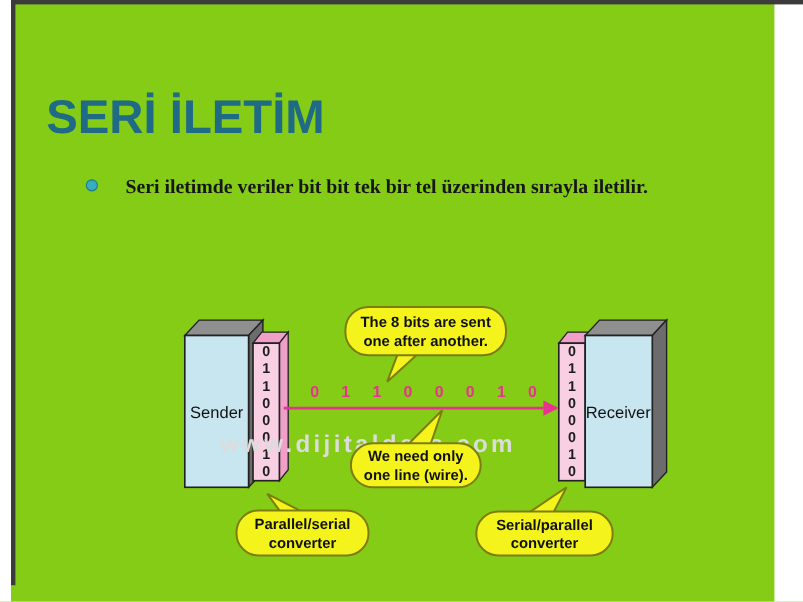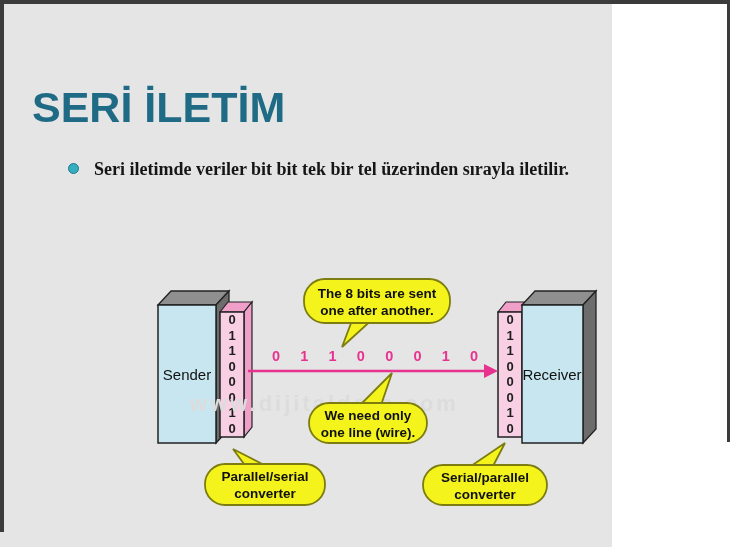--- a/index.html
+++ b/index.html
@@ -1,32 +1,32 @@
 <!DOCTYPE html>
 <html style="--frame: #3b3b3b; --title-teal: #1f6a85; --bullet-dot: #35aec0; --bullet-dot-ring: #1b7a8d; --text-dark: #161616; --box-blue: #c7e6f0; --box-top-gray: #8f8f8f; --box-side-gray: #6c6c6c; --register-pink: #f8cfe3; --register-pink-side: #ef9fc8; --magenta: #e7338f; --callout-yellow: #f4f41c; --callout-border: #7c7c10; --watermark-gray: #dcdcdc;"><head>
 <meta charset="utf-8">
 <style>
   html,body{margin:0;padding:0;}
   body{
     width:730px;height:547px;overflow:hidden;background:#ffffff;
     font-family:"Liberation Sans", sans-serif;
   }
-  .slide{position:relative;width:612px;height:547px;background:#e5e5e5;}
+  .slide{position:relative;width:694px;height:547px;background:#84cc16;margin-left:10px;}
   .frame{position:absolute;background:var(--frame,#3b3b3b);}
   .frame-top{left:0;top:0;width:730px;height:4px;}
   .frame-left{left:0;top:0;width:4px;height:532px;}
   .frame-right{left:727px;top:0;width:3px;height:442px;}
   .title{
     position:absolute;left:32px;top:84px;margin:0;
     font-size:43px;font-weight:700;line-height:1.1;
     color:var(--title-teal,#1f6a85);
     font-family:"Liberation Sans", sans-serif;
   }
   .bullets{position:absolute;left:68px;top:156px;margin:0;padding:0;list-style:none;width:610px;}
-  .bullets li{display:flex;gap:15px;margin-bottom:11px;}
+  .bullets li{display:flex;gap:25px;margin-bottom:11px;}
   .dot{
     flex:0 0 auto;width:9px;height:9px;border-radius:50%;
     background:var(--bullet-dot,#35aec0);
     border:1px solid var(--bullet-dot-ring,#1b7a8d);
     margin-top:7px;
   }
   .bullet-text{
     font-family:"Liberation Serif", serif;font-weight:700;
     font-size:18px;line-height:26px;color:var(--text-dark,#161616);
     white-space:pre-line;

